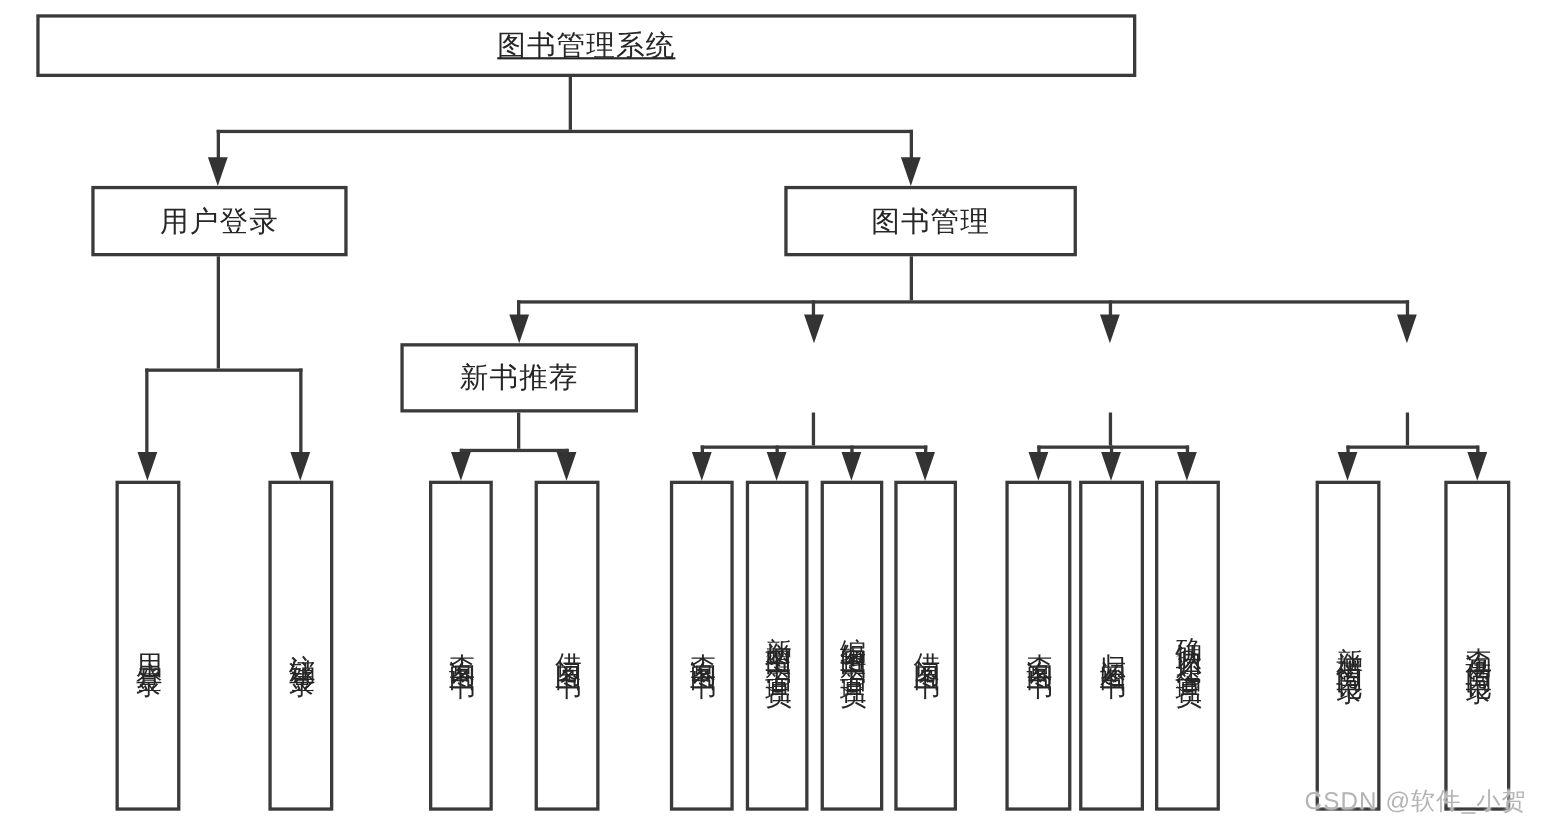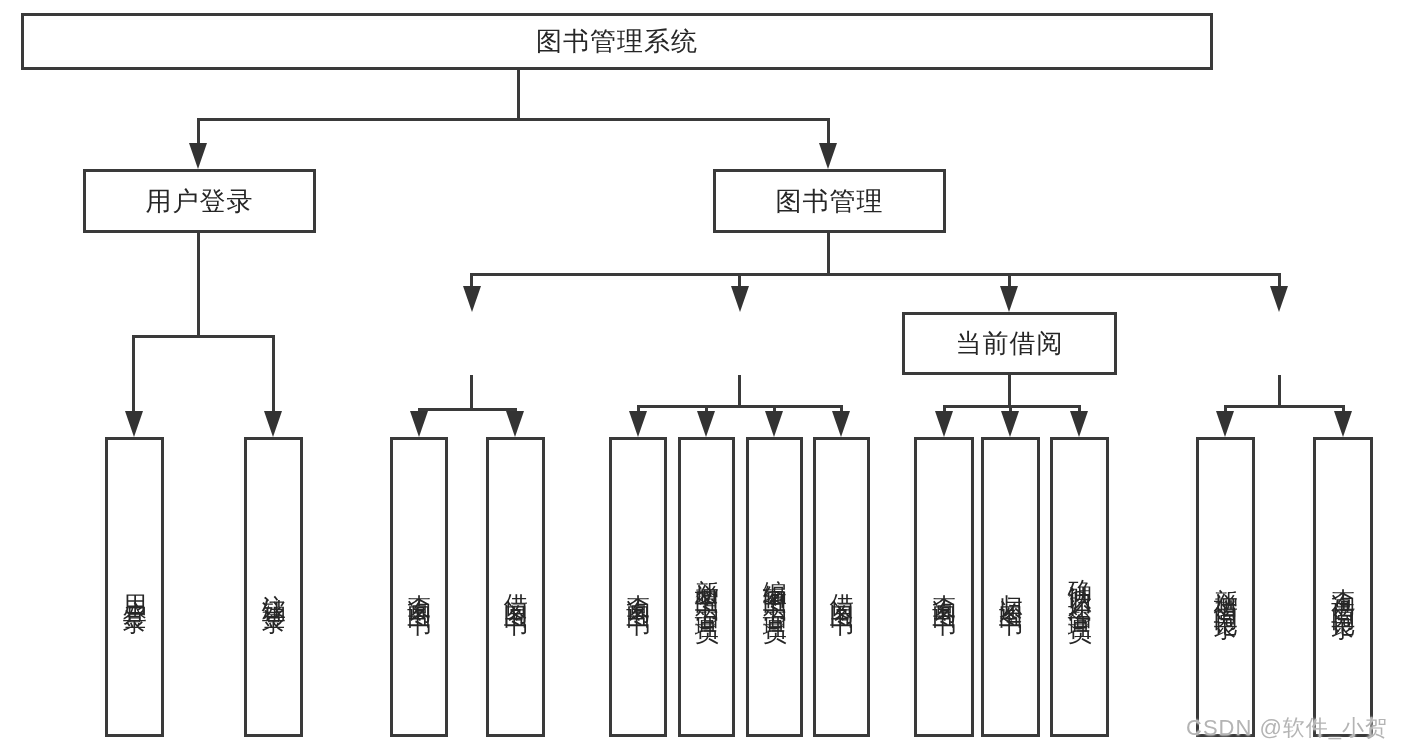--- a/index.html
+++ b/index.html
@@ -32,33 +32,33 @@
     position:absolute;left:1186px;top:713px;z-index:6;
     color:#b4b4b4;font-size:22px;letter-spacing:1px;
     text-shadow:0 0 3px #ffffff, 0 0 2px #ffffff;
   }
 </style>
 </head>
 <body>
 
 <div class="stage">
 
-  <div class="box" style="left:21px;top:13px;width:1192px;height:57px;">
+  <div class="box" style="left:33px;top:13px;width:1000px;height:57px;text-decoration:underline;">
     <span>图书管理系统</span>
   </div>
 
   <div class="box" style="left:83px;top:169px;width:233px;height:64px;">
     <span>用户登录</span>
   </div>
-  <div class="box" style="left:713px;top:169px;width:233px;height:64px;">
+  <div class="box" style="left:713px;top:169px;width:266px;height:64px;">
     <span>图书管理</span>
   </div>
 
-  <div class="box" style="left:902px;top:312px;width:215px;height:63px;">
-    <span>当前借阅</span>
+  <div class="box" style="left:364px;top:312px;width:216px;height:63px;">
+    <span>新书推荐</span>
   </div>
 
   <div class="vbox" style="left:105px;top:437px;width:59px;height:300px;">
     <span class="vtext">用户登录</span>
   </div>
   <div class="vbox" style="left:244px;top:437px;width:59px;height:300px;">
     <span class="vtext">注销登录</span>
   </div>
 
   <div class="vbox" style="left:390px;top:437px;width:58px;height:300px;">

